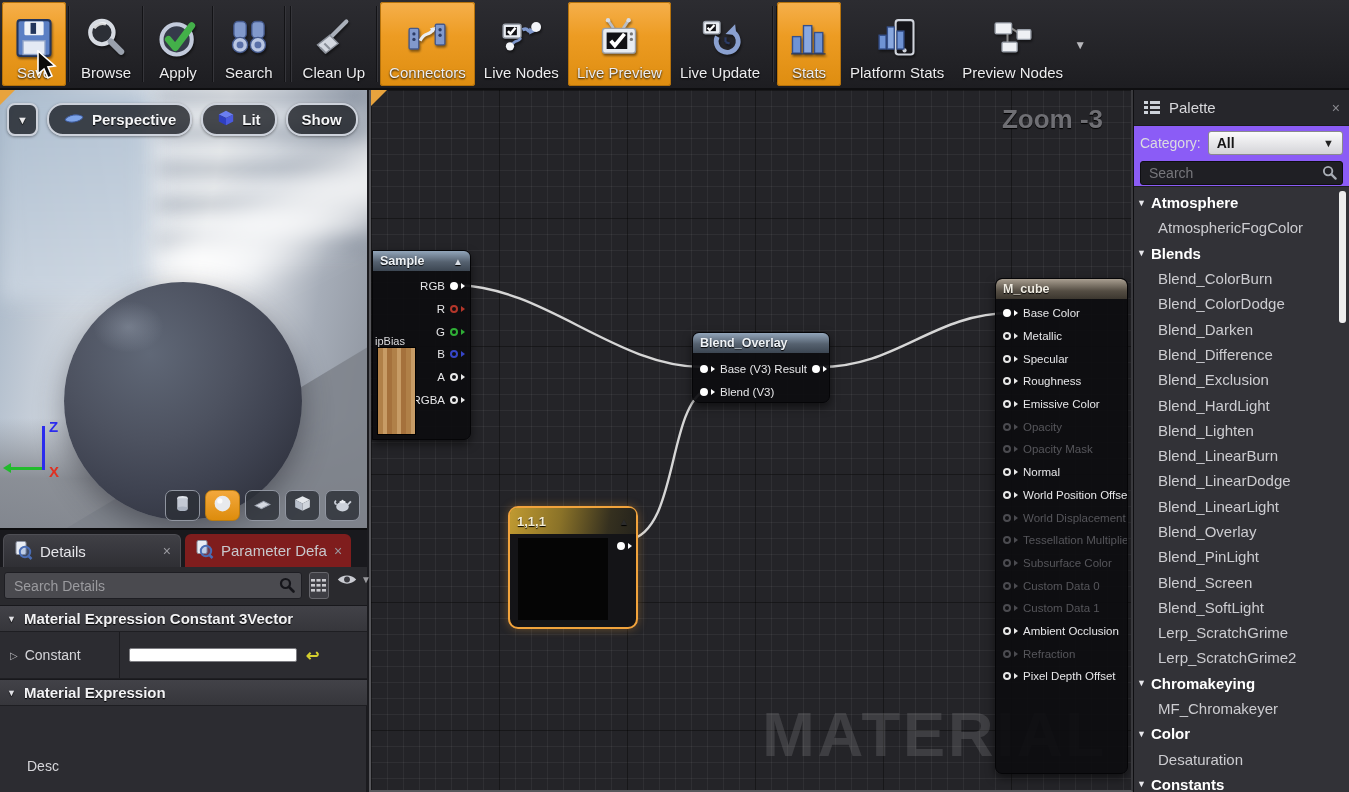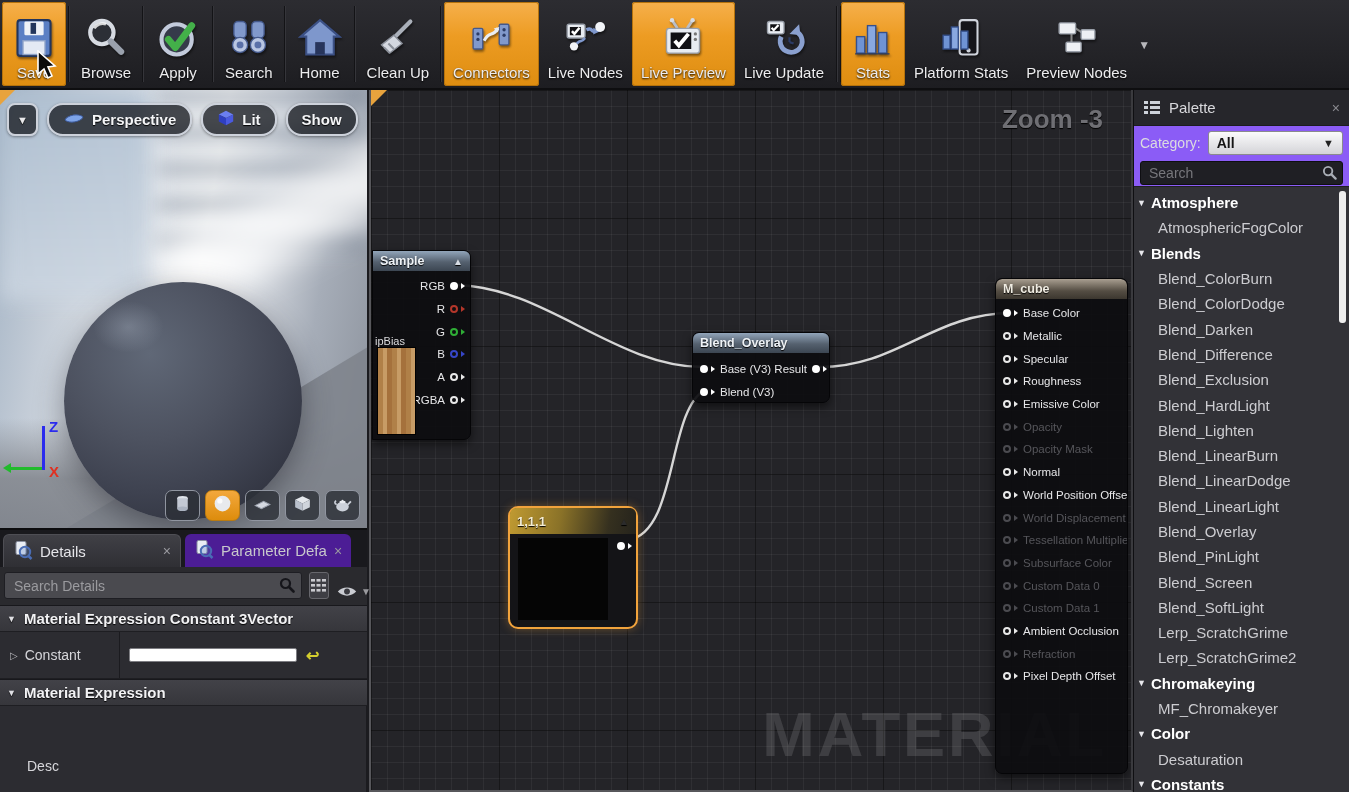--- a/index.html
+++ b/index.html
@@ -63,23 +63,23 @@
   .shape-btn svg { width:21px; height:21px; }
   .shape-btn.selected { background:linear-gradient(180deg,#F3A83C,#DD8C0C); border-color:#b97b12; }
 
   
   .details { position:absolute; left:0; top:530px; width:367px; height:262px; background:#26262a; }
   .d-tabs { height:37px; background:#19191d; display:flex; align-items:flex-end; gap:4px; padding:4px 3px 0; }
   .d-tab { height:33px; display:flex; align-items:center; gap:7px; padding:0 9px; border-radius:6px 6px 0 0;
     color:#e4e4e8; font-size:15px; }
   .d-tab .ticon svg { width:20px; height:20px; }
   .d-tab.active { background:linear-gradient(180deg,#404046,#2f2f34); border:1px solid #4e4e54; border-bottom:none; width:178px; }
-  .d-tab.inactive { background:#4c1d95; width:166px; overflow:hidden; white-space:nowrap; color:#c8c8cc; }
+  .d-tab.inactive { background:#7f1d1d; width:166px; overflow:hidden; white-space:nowrap; color:#c8c8cc; }
   .d-close { margin-left:auto; color:#9a9aa0; font-size:14px; }
-  .d-search-row { display:flex; align-items:flex-end; gap:7px; padding:5px 4px 6px; background:#2a2a2e; }
+  .d-search-row { display:flex; align-items:flex-start; gap:7px; padding:5px 4px 6px; background:#2a2a2e; }
   .d-search-wrap { position:relative; flex:0 0 298px; }
   .d-search-wrap input { width:100%; height:27px; background:#4a4a4f; border:1px solid #1e1e23; border-radius:3px;
     color:#c8c8cc; font-size:14px; padding:0 28px 0 9px; outline:none; }
   .d-search-wrap input::placeholder { color:#9b9b9f; }
   .d-search-wrap .mag { position:absolute; right:7px; top:5px; width:16px; height:16px; }
   .d-gridbtn { width:32px; height:27px; background:#3e3e44; border:1px solid #67676d; border-radius:3px;
     display:flex; align-items:center; justify-content:center; }
   .d-eye { display:flex; align-items:center; gap:3px; color:#a8a8ac; }
   .d-eye svg { width:22px; height:15px; }
   .d-eye .car { font-size:10px; color:#9a9a9e; }
@@ -226,29 +226,20 @@
             <rect x="18" y="4" width="9" height="12" rx="3" fill="#8199cc" stroke="#44598c"></rect>
             <circle cx="9.5" cy="21" r="5.5" fill="#b9c6e2" stroke="#44598c"></circle>
             <circle cx="22.5" cy="21" r="5.5" fill="#b9c6e2" stroke="#44598c"></circle>
             <circle cx="9.5" cy="21" r="2.5" fill="#5a70a8"></circle>
             <circle cx="22.5" cy="21" r="2.5" fill="#5a70a8"></circle>
           </svg>
         </span>
         <span class="tb-label">Search</span>
       </div>
       <div class="tb-sep"></div>
-      <div class="tb-btn">
-        <span class="tb-ico">
-          <svg viewBox="0 0 32 32">
-            <path d="M16 3 L30 15 H26 V28 H6 V15 H2 Z" fill="#7e97cc" stroke="#3c5186" stroke-width="1.5"></path>
-            <rect x="12.5" y="19" width="7" height="9" fill="#27355c"></rect>
-          </svg>
-        </span>
-        <span class="tb-label">Home</span>
-      </div>
       <div class="tb-sep"></div>
       <div class="tb-btn">
         <span class="tb-ico">
           <svg viewBox="0 0 32 32">
             <line x1="25" y1="4" x2="13" y2="16" stroke="#aab0ba" stroke-width="3" stroke-linecap="round"></line>
             <path d="M13 14 L19 20 L10 27 L4 21 Z" fill="#d4d8e0" stroke="#8a8f99"></path>
             <path d="M6 23 l4 4 M9 20 l4 4" stroke="#8a8f99" stroke-width="1.5"></path>
           </svg>
         </span>
         <span class="tb-label">Clean Up</span>

